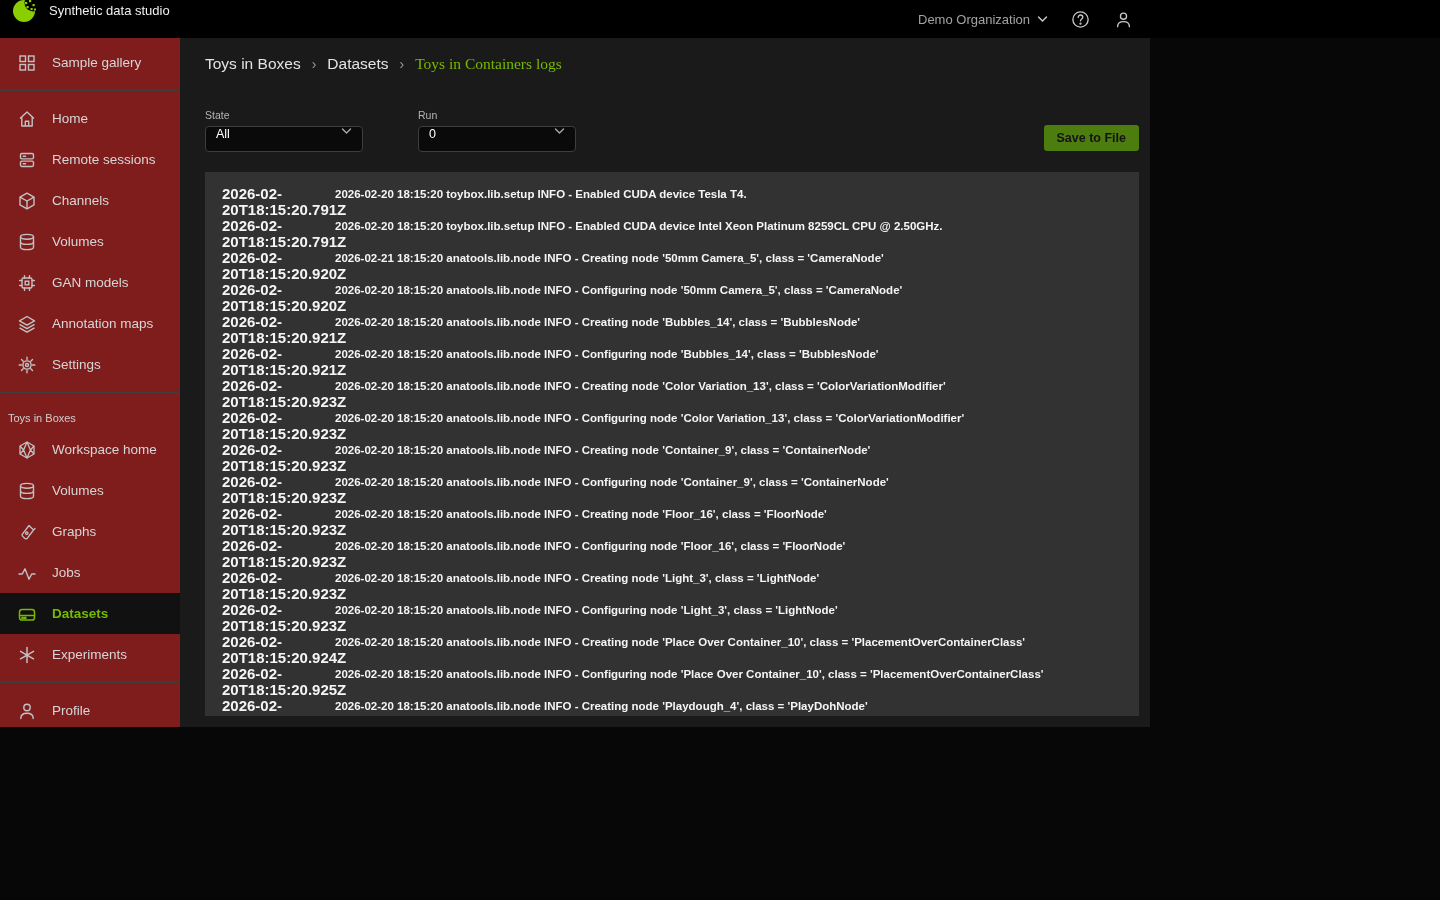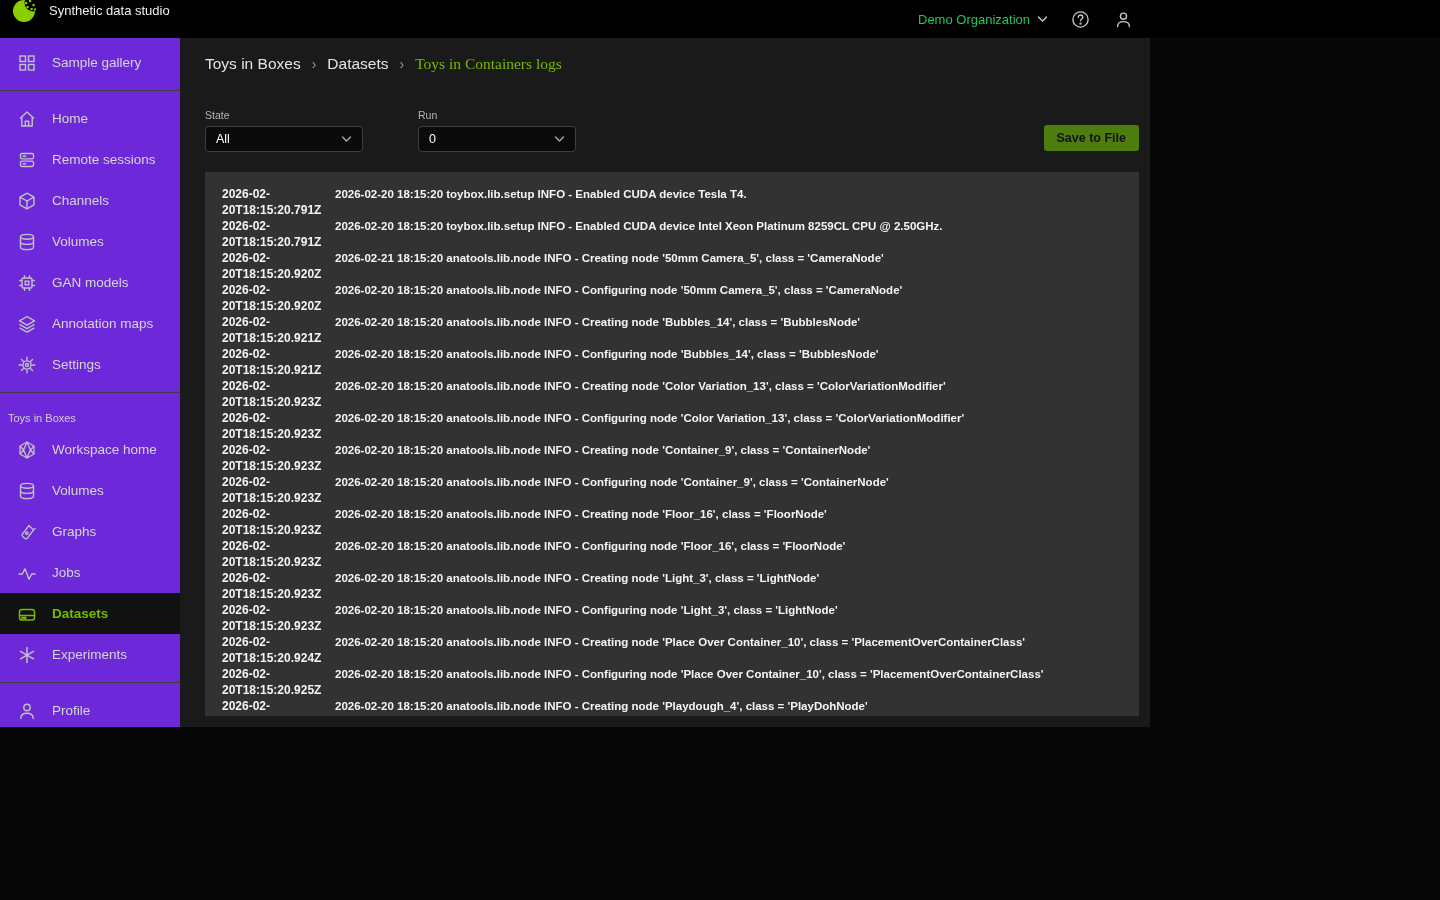--- a/index.html
+++ b/index.html
@@ -5,25 +5,25 @@
   * { margin:0; padding:0; box-sizing:border-box; }
   html,body { width:1440px; height:900px; background:#070707; overflow:hidden;
               font-family:"Liberation Sans", sans-serif; }
 
   
   .topbar { position:absolute; top:0; left:0; width:1440px; height:38px; background:#000; }
   .topbar-inner { position:relative; width:1150px; height:20px; display:flex; align-items:center; }
   .logo { margin-left:11px; width:28px; height:28px; flex:none; }
   .app-title { margin-left:10px; font-size:13px; color:#efefef; }
   .topbar-right { position:absolute; right:16px; top:0; height:38px; display:flex; align-items:center; gap:22px; }
-  .org-menu { display:flex; align-items:center; gap:7px; color:#22c55e; font-size:13px; cursor:pointer; }
+  .org-menu { display:flex; align-items:center; gap:7px; color:#a3a3a3; font-size:13px; cursor:pointer; }
   .tb-icon { color:#c6c6c6; display:flex; align-items:center; cursor:pointer; }
 
   
-  .sidebar { position:absolute; top:38px; left:0; width:180px; height:689px; background:#6d28d9; padding-top:4px; }
+  .sidebar { position:absolute; top:38px; left:0; width:180px; height:689px; background:#7f1d1d; padding-top:4px; }
   .side-item { height:41px; display:flex; align-items:center; padding-left:16px; gap:14px; cursor:pointer; }
   .side-item .s-icon { width:22px; height:22px; color:#c2c2c2; flex:none; display:flex; }
   .side-item .s-label { font-size:13.5px; color:#d6d6d6; }
   .side-item.selected { background:#111; }
   .side-item.selected .s-icon { color:#76b900; }
   .side-item.selected .s-label { color:#76b900; font-weight:bold; }
   .side-divider { height:1px; background:#3e3e3e; margin:7px 0; }
   .section-label { padding:12px 8px 5px 8px; font-size:11px; color:#cfcfcf; }
 
   
@@ -31,31 +31,31 @@
   .breadcrumb { padding:17px 0 0 25px; display:flex; align-items:center; gap:11px; font-size:15.5px; }
   .crumb { color:#e4e4e4; cursor:pointer; }
   .crumb-sep { color:#9a9a9a; font-size:14px; }
   .crumb-active { color:#76b900;font-family:Liberation Serif, serif; }
 
   .filters { position:relative; margin:36px 0 0 25px; width:934px; height:48px; }
   .filter-group { position:absolute; top:0; }
   .filter-group.run { left:173px;margin-left:40px; }
   .filter-label { display:block; font-size:10.5px; color:#b5b5b5; margin-bottom:5px; }
   .select { width:158px; height:26px; background:#0a0a0a; border:1px solid #3e3e3e; border-radius:4px;
-            color:#fff; font-size:12.5px; display:flex; align-items:center; justify-content:space-between;
+            color:#fff; font-size:12.5px; display:flex; justify-content:space-between;
             padding:0 10px; cursor:pointer; }
   .select .chev { color:#a8a8a8; display:flex; }
   .save-btn { position:absolute; right:0; top:16px; height:26px; padding:0 13px; background:#4d7c0f;
               color:#141414; border:none; border-radius:3px; font-size:12.5px; font-weight:bold;
               font-family:"Liberation Sans", sans-serif; cursor:pointer; }
 
   .log-panel { margin:15px 0 0 25px; width:934px; height:544px; background:#323232;
                overflow:hidden; padding:14px 0 0 17px; }
   .log-row { display:flex; min-height:32px; align-items:flex-start; }
-  .log-ts  { width:113px; flex:none; font-size:12px; font-weight:bold; color:#f5f5f5; line-height:16px; }
+  .log-ts  { width:113px; flex:none; font-size:15px; font-weight:bold; color:#f5f5f5; line-height:16px; }
   .log-msg { flex:1; font-size:11.5px; font-weight:bold; color:#f5f5f5; line-height:16px; white-space:nowrap; }
 
   svg { display:block; }
 </style>
 </head>
 <body>
 
 <div class="topbar">
   <div class="topbar-inner">
     <span class="logo">

